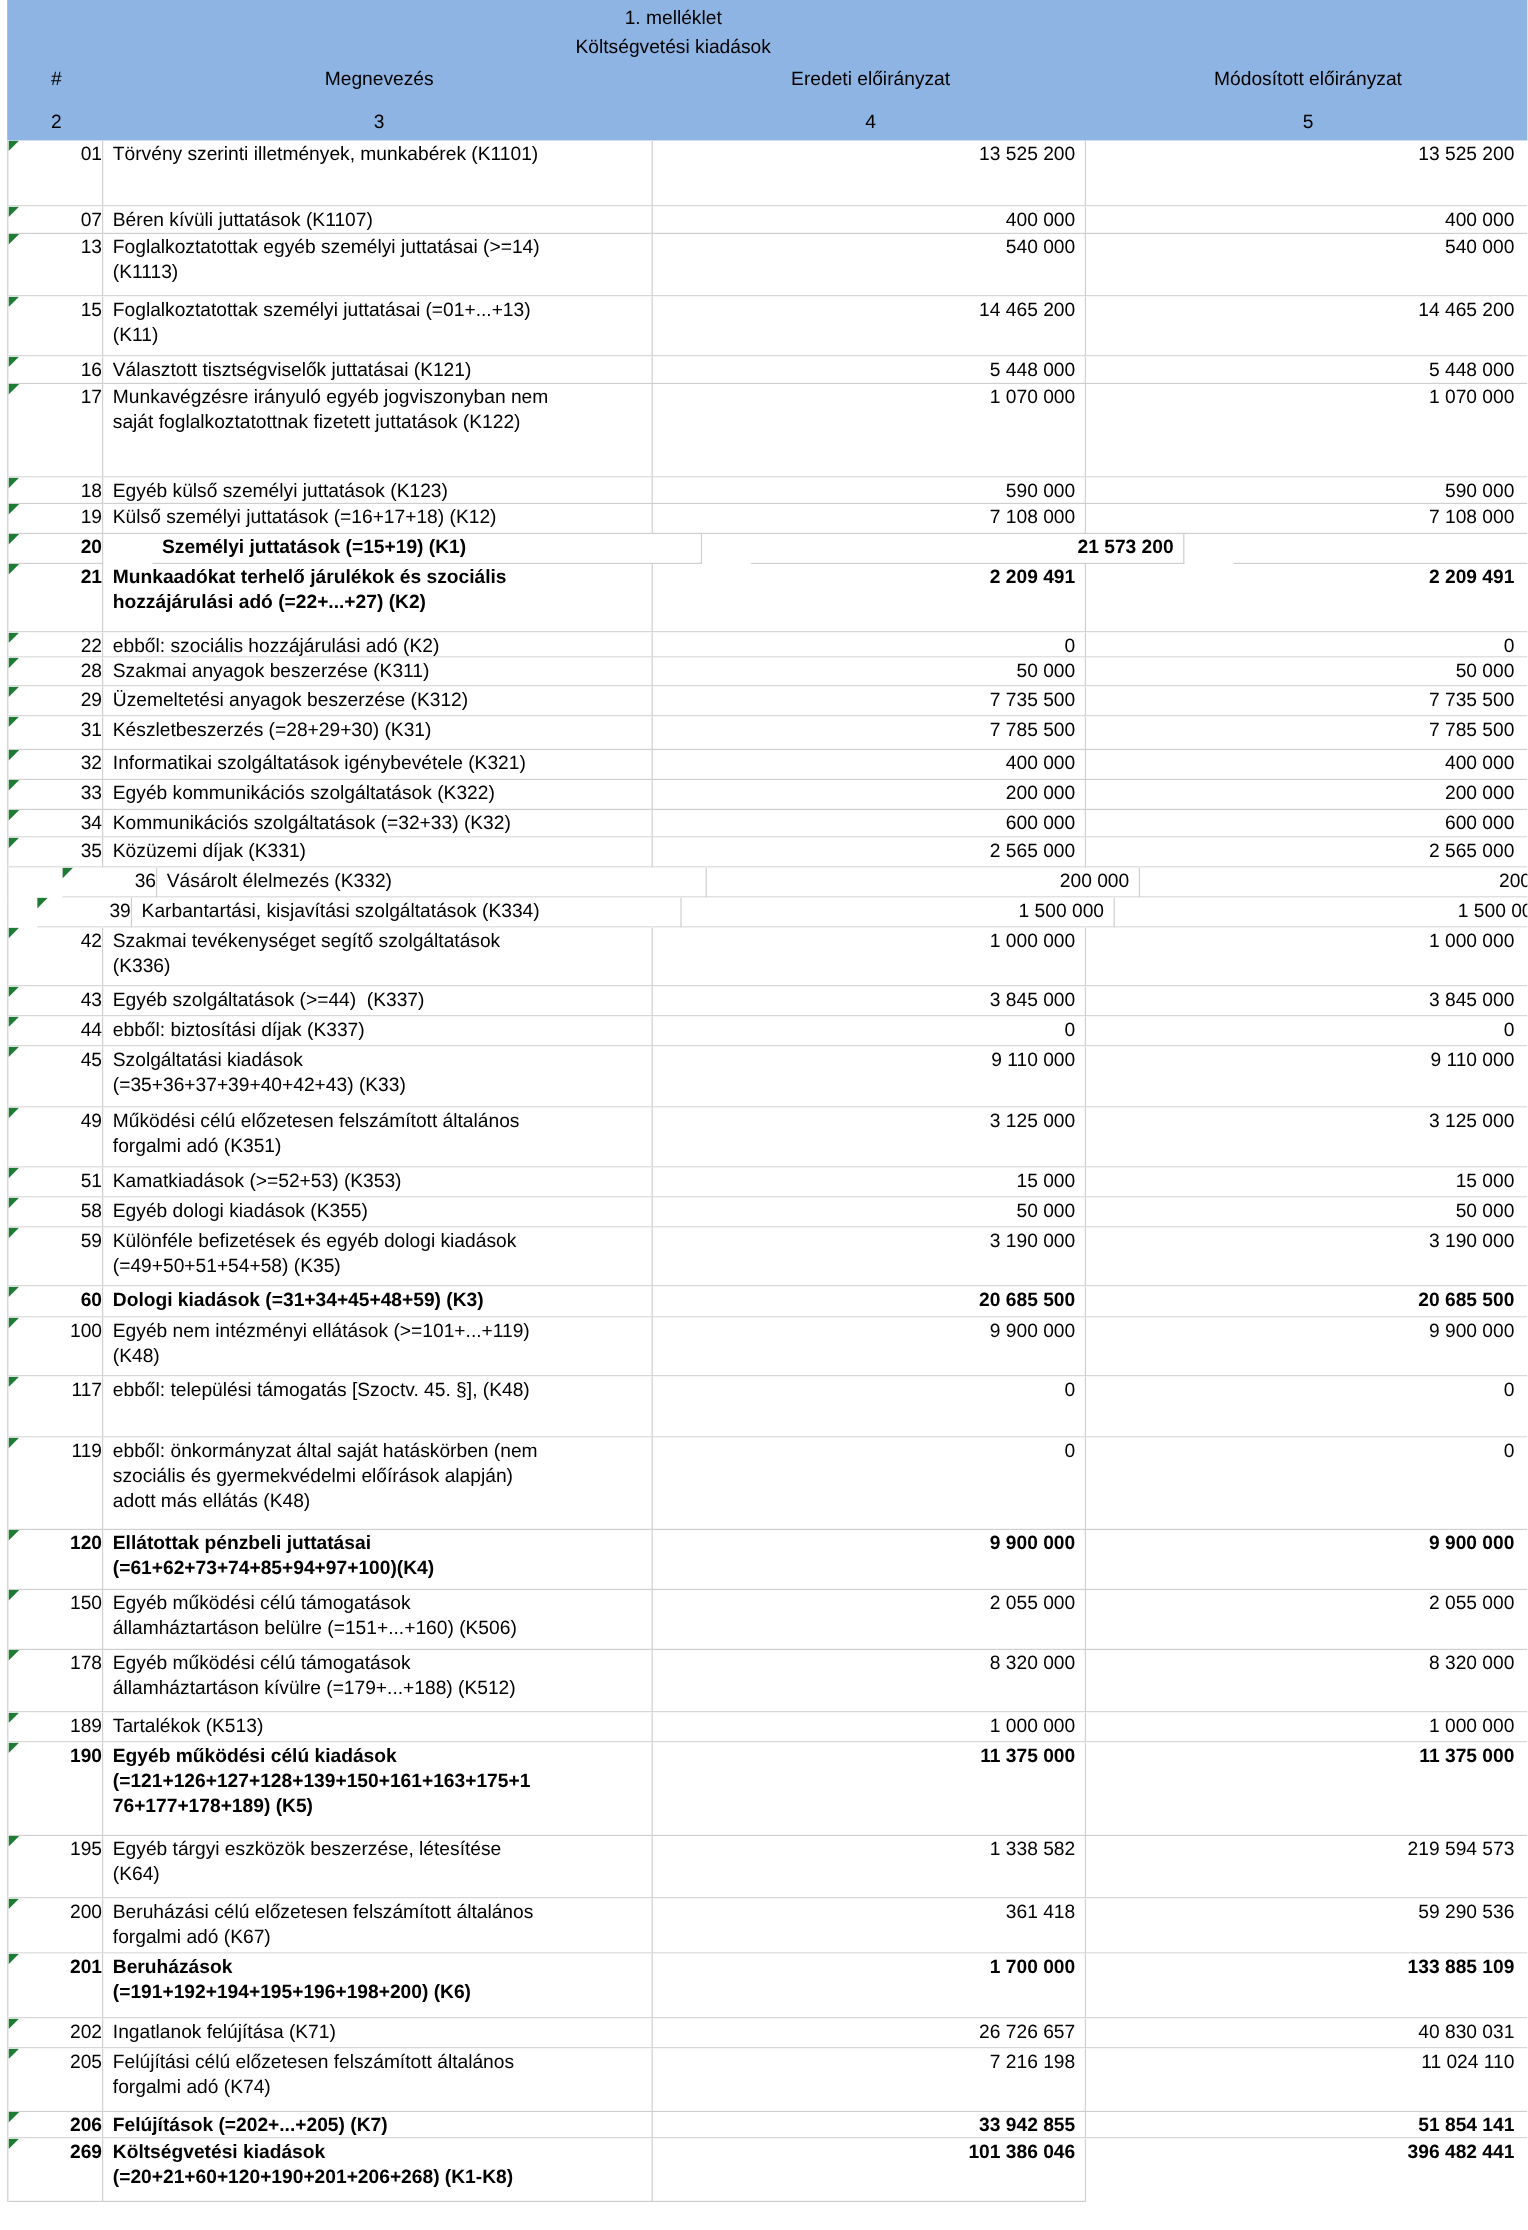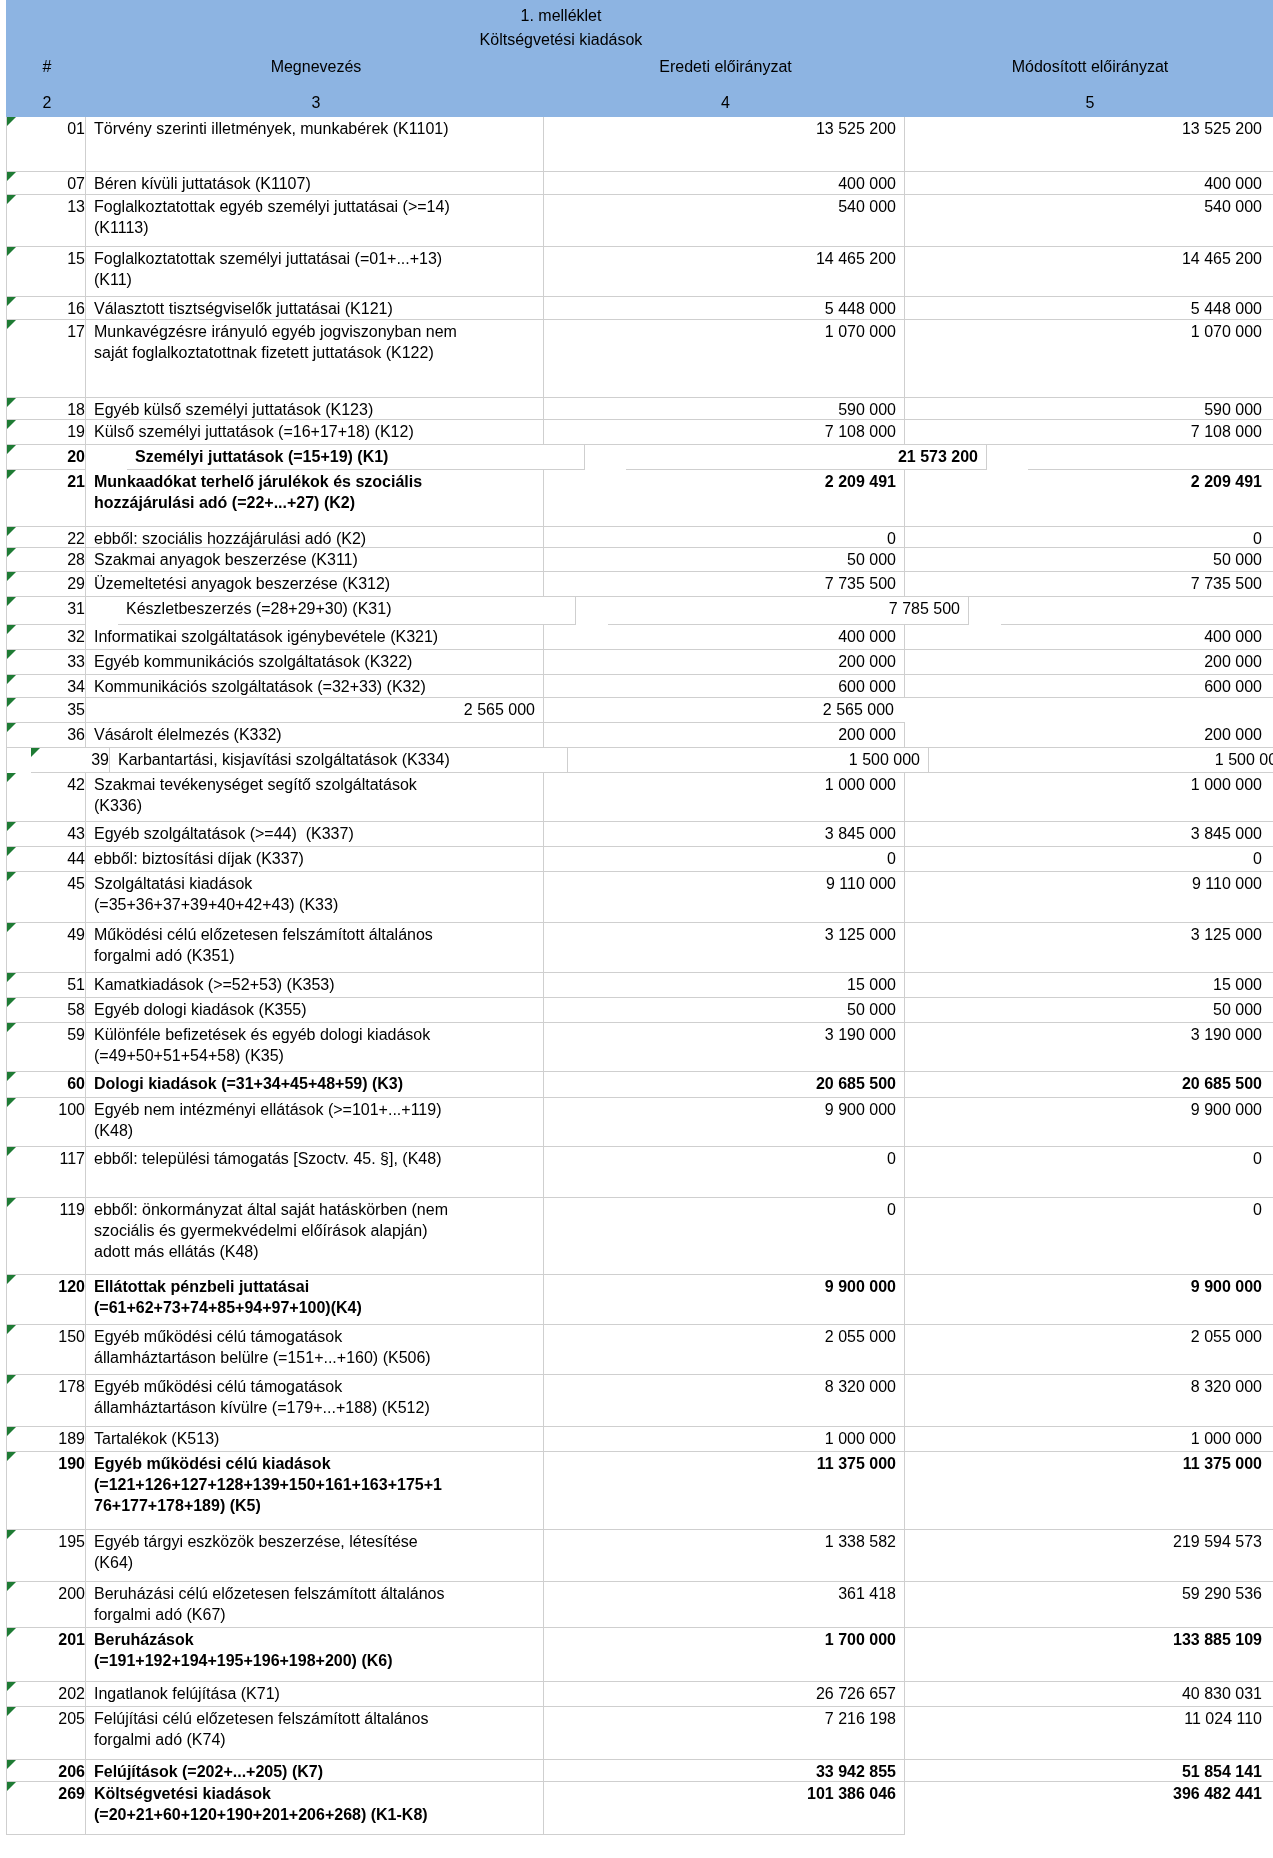--- a/index.html
+++ b/index.html
@@ -186,21 +186,21 @@
   </div>
       <div class="row" style="height: 25px;">
     <div class="cell c-num">
       <span class="tri"></span>
       <span class="txt">29</span>
     </div>
     <div class="cell c-desc">Üzemeltetési anyagok beszerzése (K312)</div>
     <div class="cell c-val c-orig">7 735 500</div>
     <div class="cell c-val c-mod">7 735 500</div>
   </div>
-      <div class="row" style="height: 28px; gap: 32px;">
+      <div class="row" style="height: 28px;">
     <div class="cell c-num">
       <span class="tri"></span>
       <span class="txt">31</span>
     </div>
     <div class="cell c-desc">Készletbeszerzés (=28+29+30) (K31)</div>
     <div class="cell c-val c-orig">7 785 500</div>
     <div class="cell c-val c-mod">7 785 500</div>
   </div>
       <div class="row" style="height: 25px;">
     <div class="cell c-num">
@@ -227,24 +227,25 @@
     </div>
     <div class="cell c-desc">Kommunikációs szolgáltatások (=32+33) (K32)</div>
     <div class="cell c-val c-orig">600 000</div>
     <div class="cell c-val c-mod">600 000</div>
   </div>
       <div class="row" style="height: 25px;">
     <div class="cell c-num">
       <span class="tri"></span>
       <span class="txt">35</span>
     </div>
+    <div class="cell c-desc">Közüzemi díjak (K331)</div>
     <div class="cell c-val c-orig">2 565 000</div>
     <div class="cell c-val c-mod">2 565 000</div>
   </div>
-      <div class="row" style="height: 25px;">
+      <div class="row" style="height: 25px; padding-left: 45px;">
     <div class="cell c-num">
       <span class="tri"></span>
       <span class="txt">36</span>
     </div>
     <div class="cell c-desc">Vásárolt élelmezés (K332)</div>
     <div class="cell c-val c-orig">200 000</div>
     <div class="cell c-val c-mod">200 000</div>
   </div>
       <div class="row" style="height: 25px; padding-left: 24px;">
     <div class="cell c-num">

